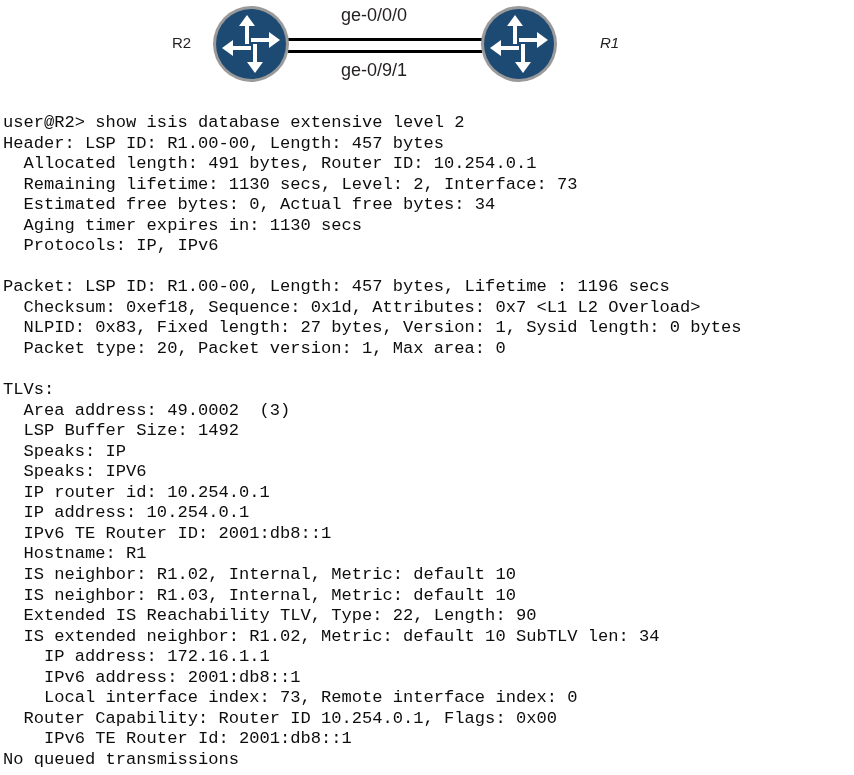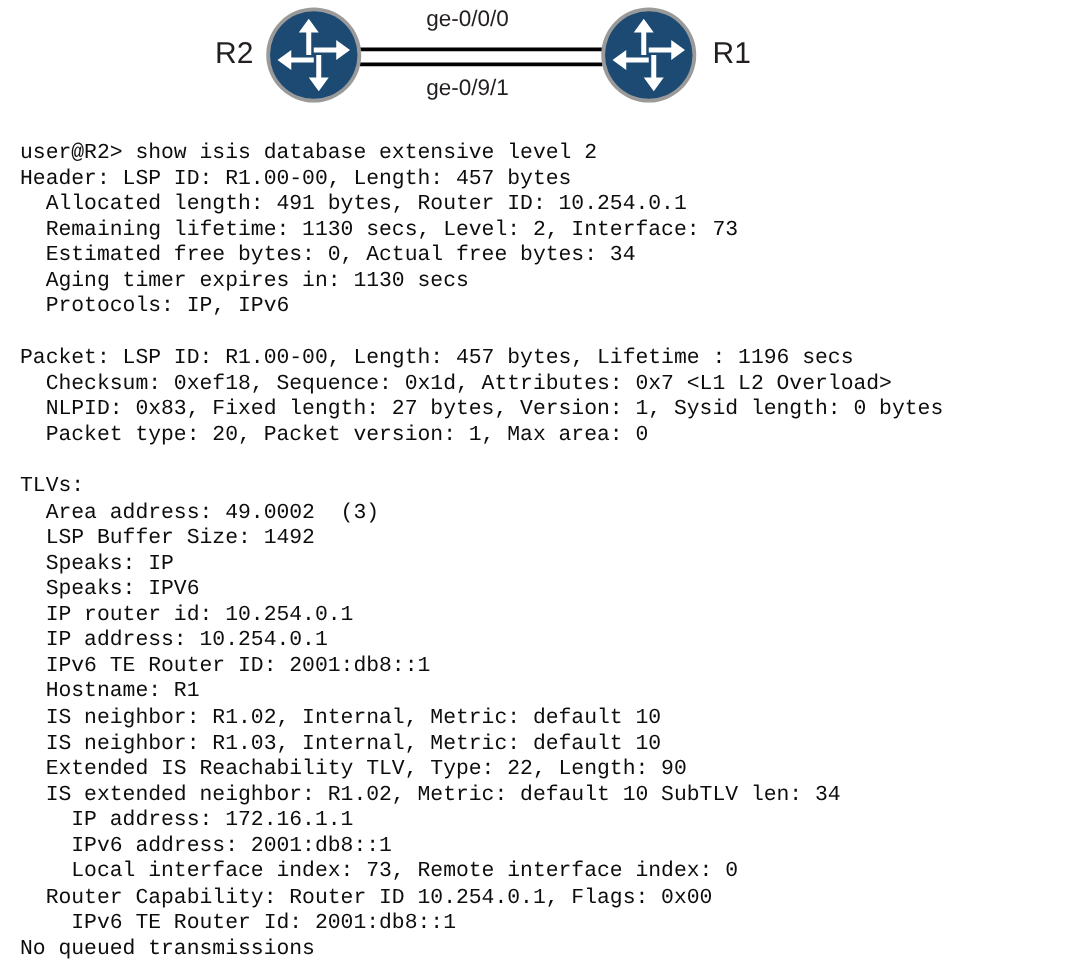--- a/index.html
+++ b/index.html
@@ -28,28 +28,28 @@
     position: absolute;
     width: 80px;
     height: 80px;
   }
   #router-left  { left: 211px; top: 4px; }
   #router-right { left: 479px; top: 4px; }
 
   .router-label {
     position: absolute;
     font-family: "Liberation Sans", sans-serif;
-    font-size: 24px;
+    font-size: 15px;
     color: #231f20;
     top: 32px;
     line-height: 22px;
     white-space: nowrap;
   }
   #router-left-label  { left: 172px; }
-  #router-right-label { left: 570px; }
+  #router-right-label { left: 600px; font-style: italic; }
 
   .link-line {
     position: absolute;
     height: 3px;
     background: #000000;
     left: 288px;
     width: 194px;
   }
   #link-line-top    { top: 38px; }
   #link-line-bottom { top: 50px; }
@@ -70,21 +70,21 @@
     position: absolute;
     left: 0px;
     top: 113px;
     width: 854px;
     font-family: "Liberation Mono", "DejaVu Sans Mono", monospace;
     font-size: 17.1px;
     line-height: 20.55px;
     color: #0d0d0d;
     white-space: pre;
     letter-spacing: 0px;
-    padding-left: 16px;
+    padding-left: 3px;
     box-sizing: border-box;
   }
   .term-line {
     white-space: pre;
     height: 20.55px;
     font-family: "Liberation Mono", "DejaVu Sans Mono", monospace;
   }
   .term-line.blank { color: transparent; }
 </style>
 </head>

